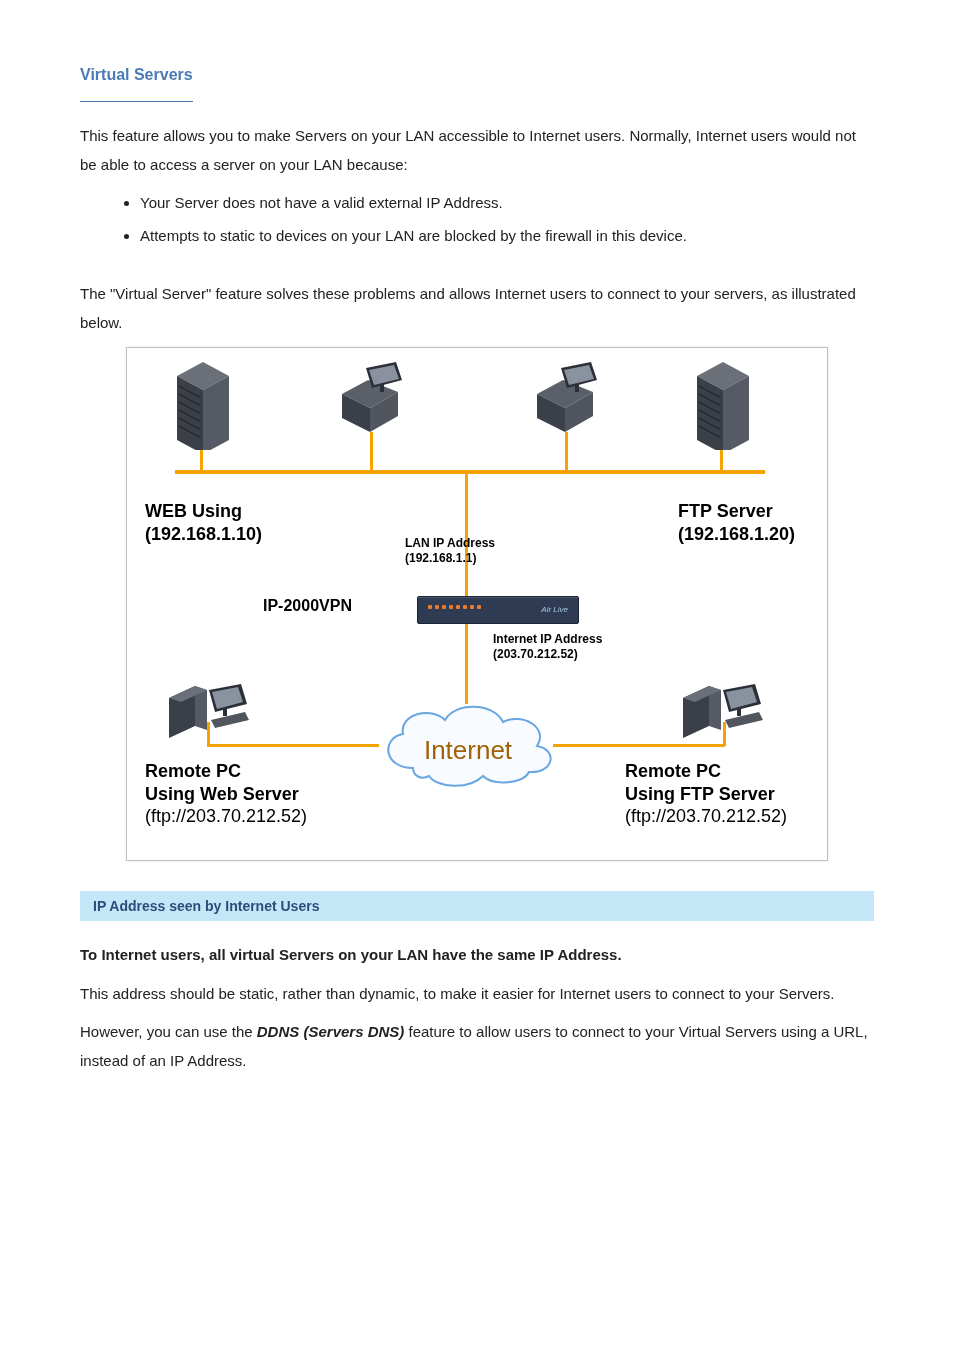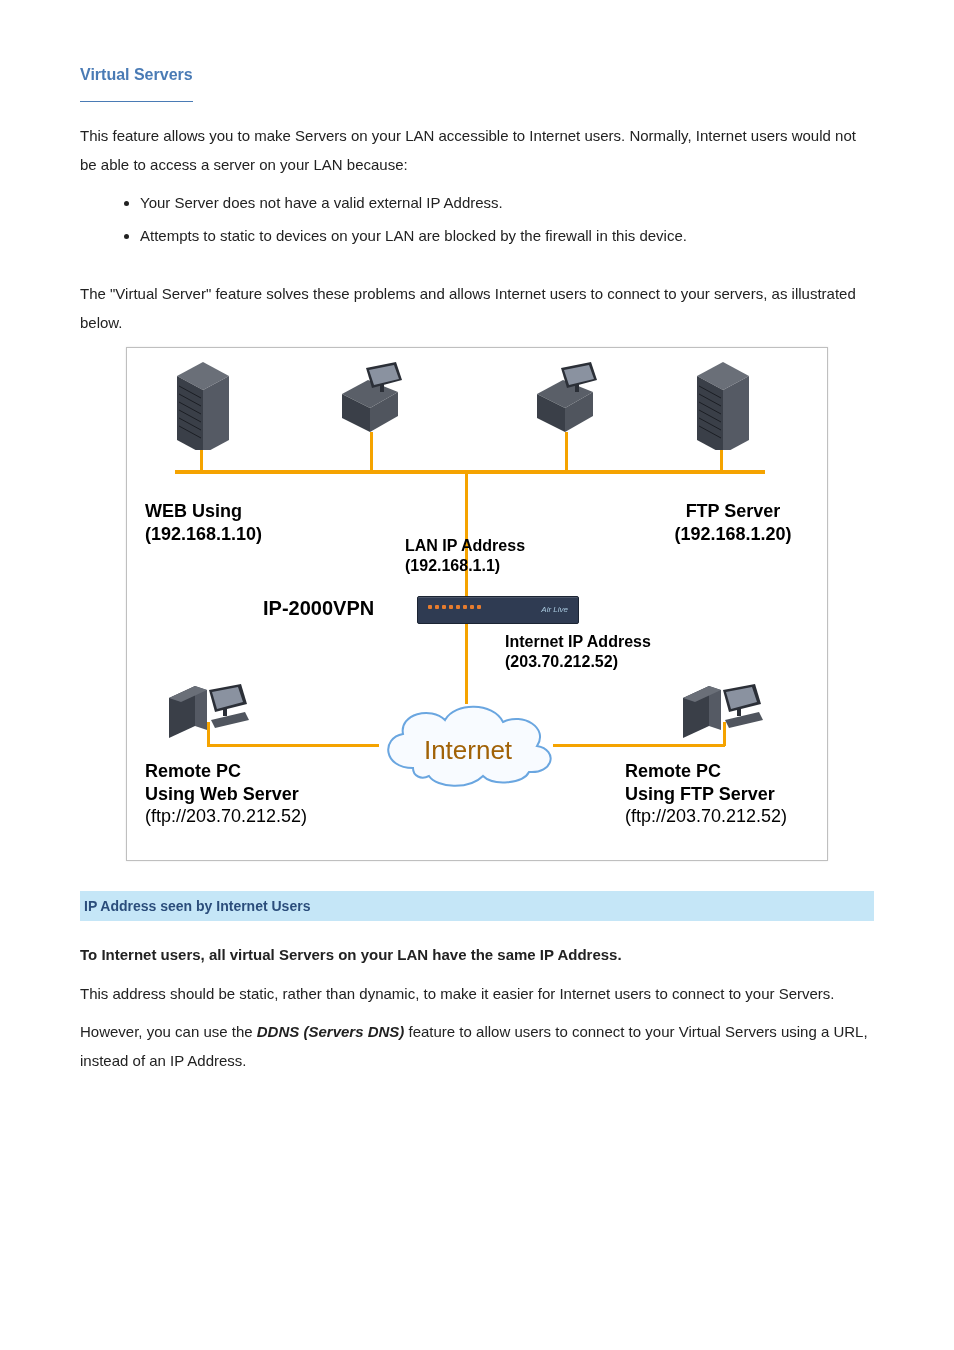--- a/index.html
+++ b/index.html
@@ -54,21 +54,21 @@
   }
   .label {
     position: absolute;
     font-family: Arial, Helvetica, sans-serif;
     font-weight: bold;
     color: #000;
     text-align: left;
     line-height: 1.25;
   }
   .label-big { font-size: 18px; }
-  .label-mid { font-size: 16px; }
+  .label-mid { font-size: 12px; }
   .line {
     position: absolute;
     background: #f5a300;
   }
   .router-box {
     width: 160px;
     height: 26px;
     background: #2f3b52;
     border: 1px solid #1b2433;
     border-radius: 2px;
@@ -107,21 +107,21 @@
     font-size: 26px;
     color: #a16207;
     font-family: "Segoe UI", Arial, sans-serif;
   }
   .band {
     background: #c5e6f7;
     height: 30px;
     margin: 20px 0 20px 0;
     display: flex;
     align-items: center;
-    padding-left: 4px;
+    padding-left: 13px;
     color: #2b4d7b;
     font-weight: bold;
     font-size: 14px;
   }
   .emph-bold { font-weight: bold; text-align: center; }
   .emph-italic { font-style: italic; font-weight: bold; }
 </style>
 </head>
 <body>
 
@@ -216,49 +216,49 @@
               </g>
             </g>
           </svg>
         </div>
 
         <div class="label label-big" style="left:0px; top:138px; width:150px;">
           <span>WEB Using</span><br>
           <span>(192.168.1.10)</span>
         </div>
 
-        <div class="label label-big" style="left:508px; top:138px; width:160px; text-align:center;">
+        <div class="label label-big" style="left:533px; top:138px; width:160px; text-align:left;">
           <span>FTP Server</span><br>
           <span>(192.168.1.20)</span>
         </div>
 
         <div class="label label-mid" style="left:260px; top:174px;">
           <span>LAN IP Address</span><br>
           <span>(192.168.1.1)</span>
         </div>
 
-        <div class="label" style="left:118px; top:234px; font-size:20px;">
+        <div class="label" style="left:118px; top:234px; font-size:16px;">
           <span>IP-2000VPN</span>
         </div>
 
         <div class="router-box" style="left:272px; top:234px;">
           <div class="router-lights">
               <i></i>
               <i></i>
               <i></i>
               <i></i>
               <i></i>
               <i></i>
               <i></i>
               <i></i>
             </div>
           <div class="router-text">Air Live</div>
         </div>
 
-        <div class="label label-mid" style="left:360px; top:270px;">
+        <div class="label label-mid" style="left:348px; top:270px;">
           <span>Internet IP Address</span><br>
           <span>(203.70.212.52)</span>
         </div>
 
         <div class="cloud" style="left:228px; top:336px;">
           <svg viewBox="0 0 190 90">
             <path d="M40,70 C10,70 8,40 30,36 C26,16 58,8 72,22 C82,4 120,4 130,24 C150,14 176,30 164,48 C186,52 180,76 156,74 C150,86 120,88 110,78 C96,92 64,90 56,78 C48,82 40,78 40,70 Z" fill="#f8fbff" stroke="#6aa6e0" stroke-width="2"></path>
           </svg>
           <div class="cloud-text">Internet</div>
         </div>

